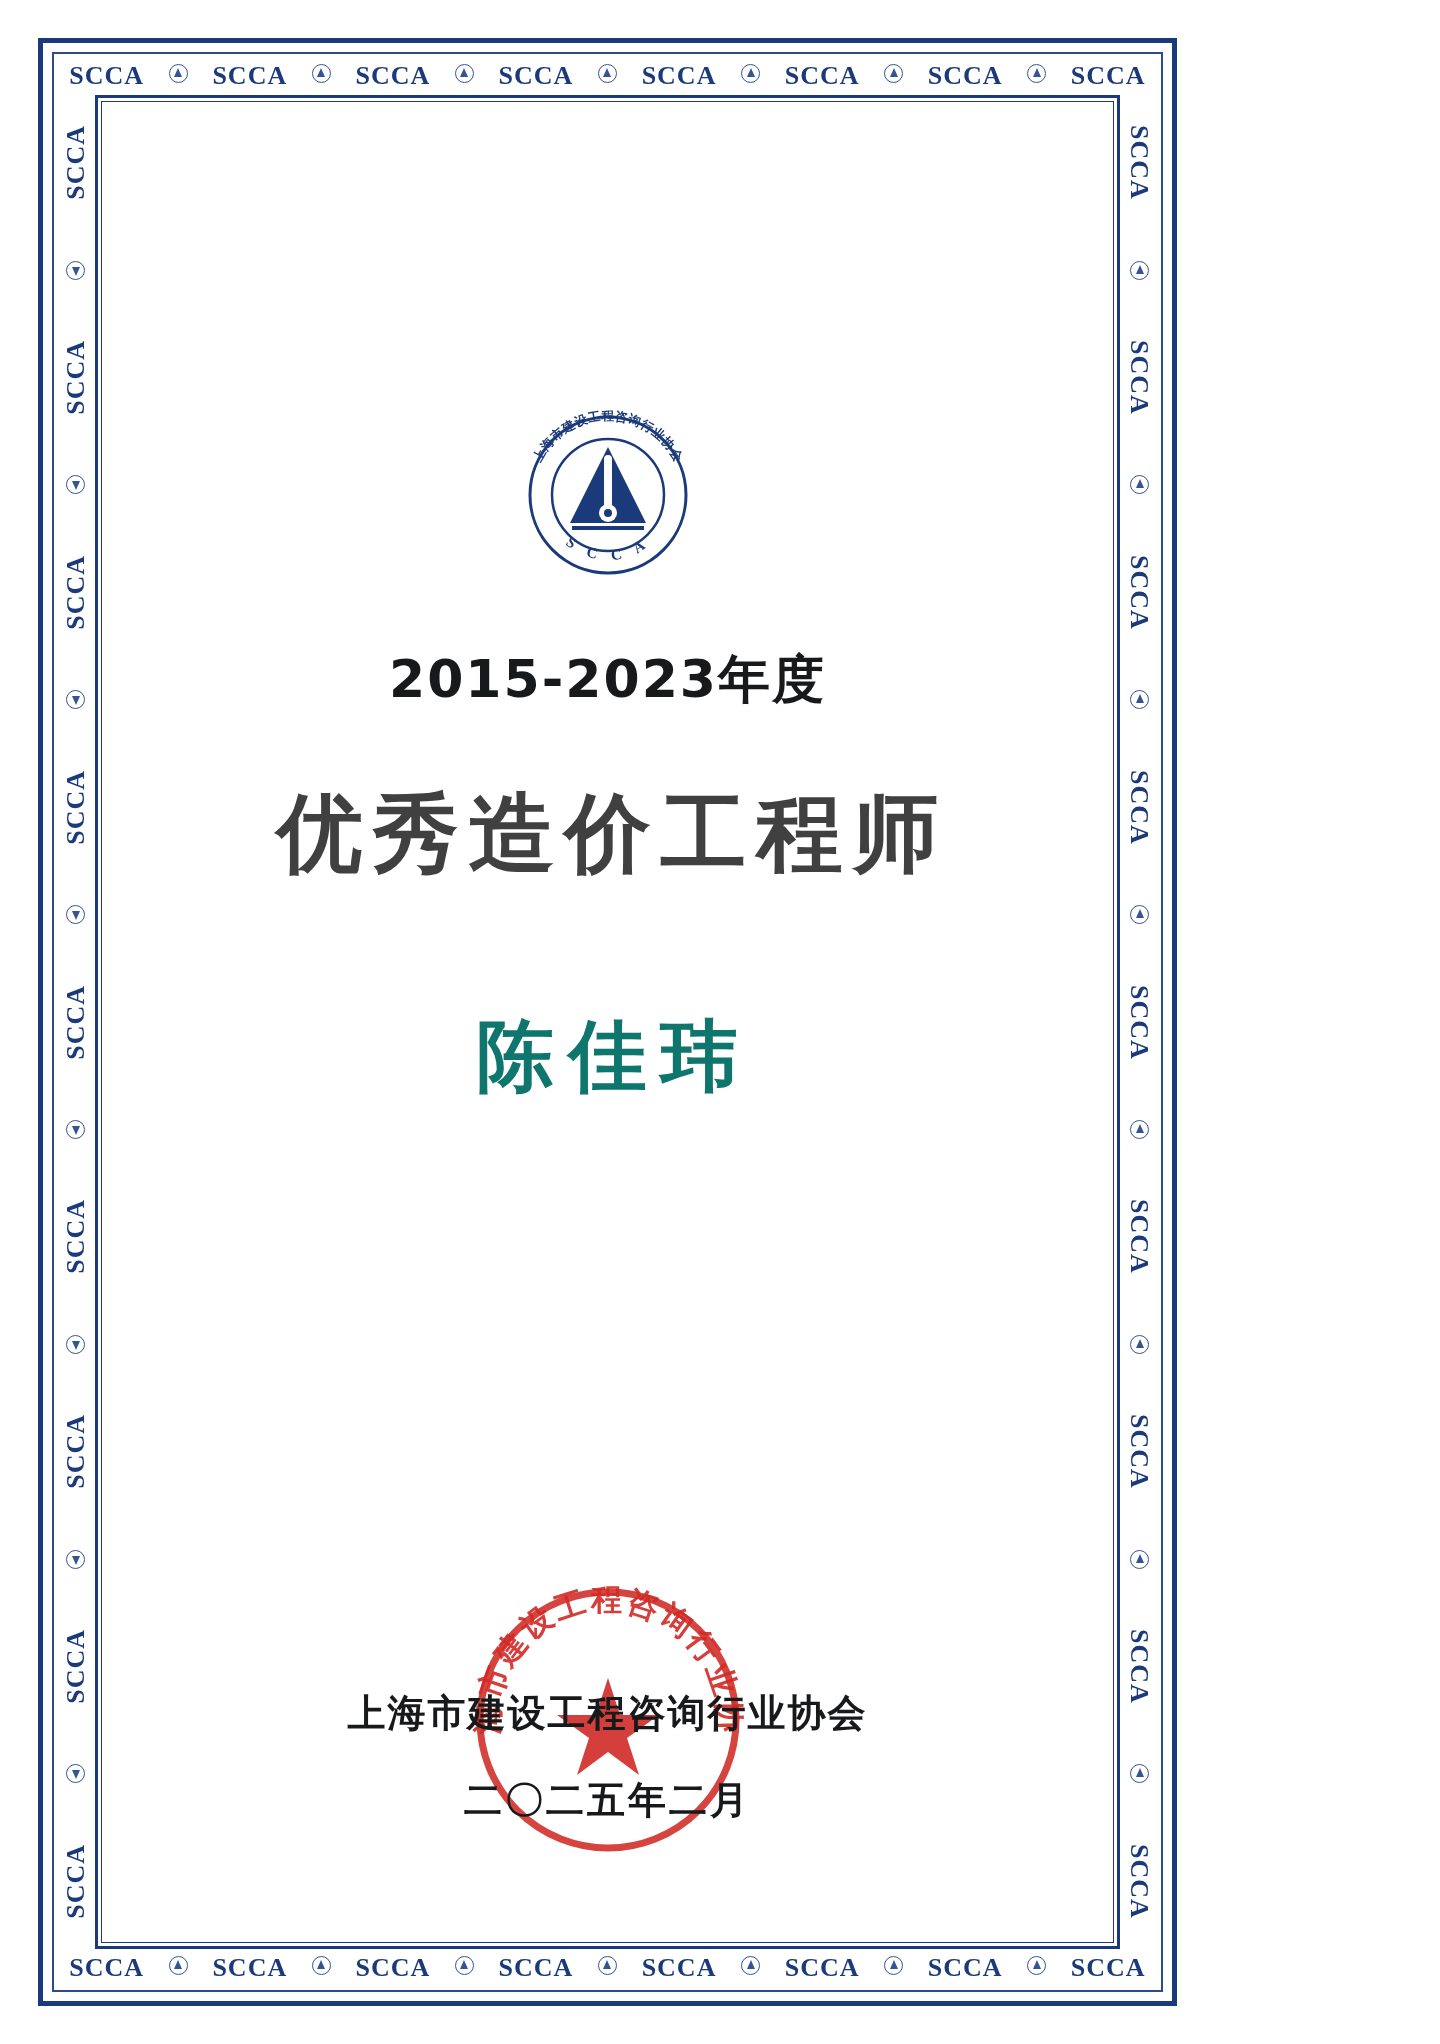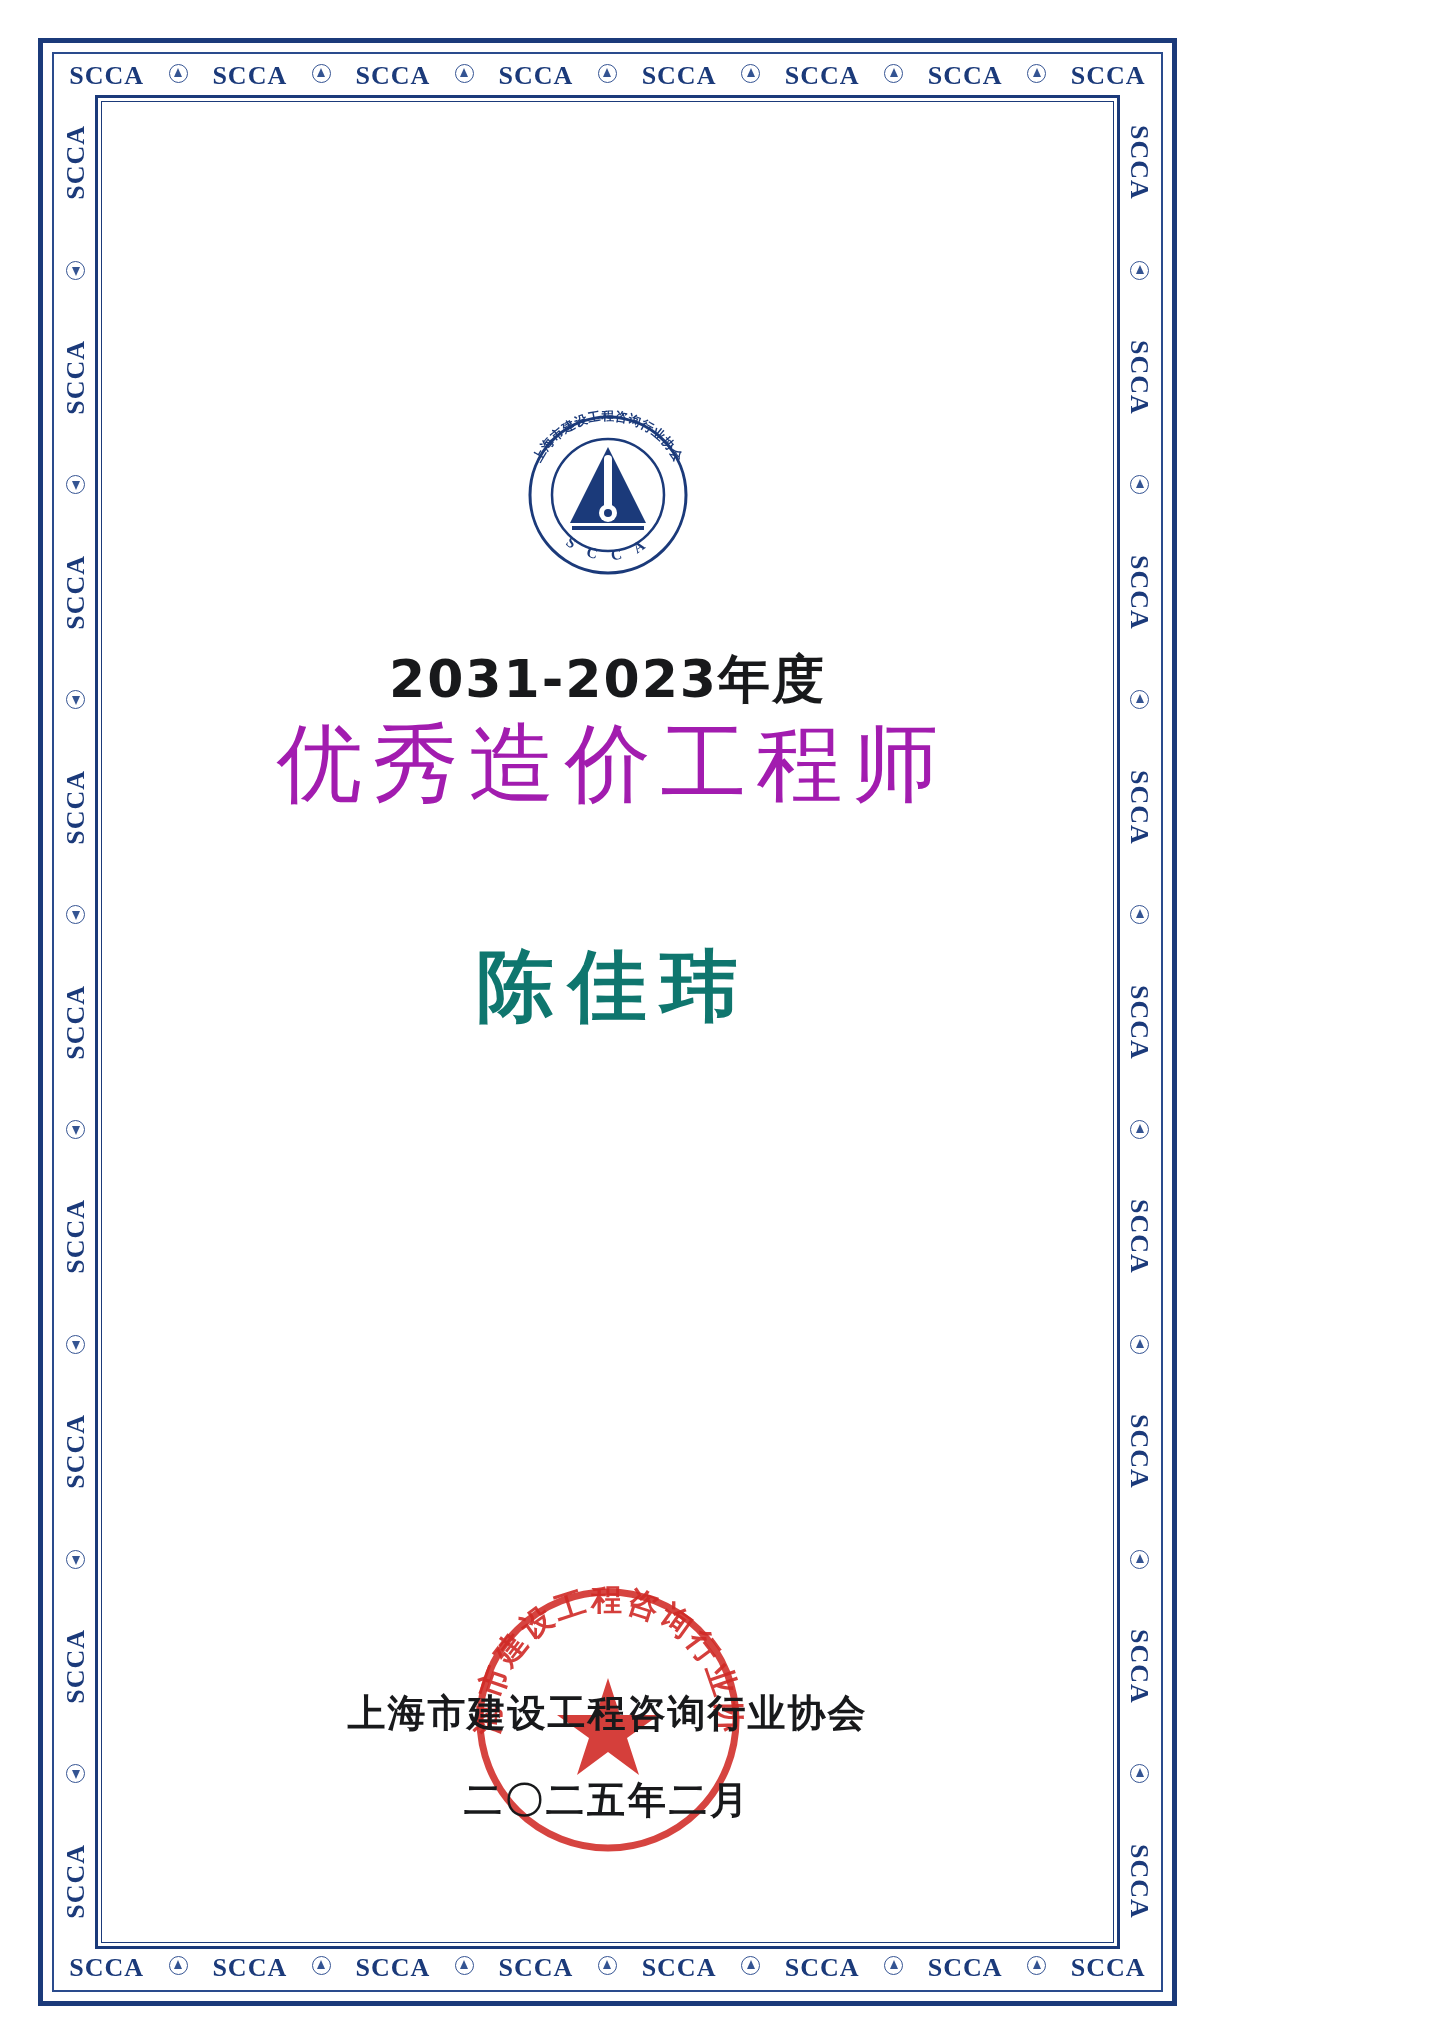--- a/index.html
+++ b/index.html
@@ -170,24 +170,25 @@
     margin-top: 10px;
     font-family: "DejaVu Sans", "Liberation Sans", sans-serif;
     font-size: 50px;
     font-weight: bold;
     color: #18191b;
     letter-spacing: 3px;
     line-height: 1.25;
   }
 
   .award-title {
+    margin-top: 70px;
     font-family: "DejaVu Sans", "Liberation Sans", sans-serif;
     font-size: 86px;
-    font-weight: normal;
-    color: #a21caf;
+    font-weight: bold;
+    color: #404040;
     letter-spacing: 10px;
     text-indent: 10px;
     line-height: 1.2;
   }
 
   .recipient {
     margin-top: 120px;
     font-family: Liberation Serif, serif;
     font-size: 78px;
     font-weight: bold;
@@ -340,21 +341,21 @@
         <rect x="64" y="131" width="72" height="4" fill="#1b3a7a"></rect>
         <text font-family="&quot;DejaVu Sans&quot;, sans-serif" font-size="12.5" font-weight="bold" fill="#1b3a7a" letter-spacing="0.5">
           <textPath href="#arcTop" startOffset="50%" text-anchor="middle">上海市建设工程咨询行业协会</textPath>
         </text>
         <text font-family="&quot;Liberation Serif&quot;, serif" font-size="15" font-weight="bold" fill="#1b3a7a" letter-spacing="6">
           <textPath href="#arcBot" startOffset="50%" text-anchor="middle">S C C A</textPath>
         </text>
       </svg>
     </div>
 
-    <div class="title-year">2031-2023年度</div>
+    <div class="title-year">2015-2023年度</div>
 
     <div class="award-title">优秀造价工程师</div>
 
     <div class="recipient">陈佳玮</div>
 
     <div class="signature-block">
 
       <svg class="seal" viewBox="0 0 300 300" aria-hidden="true">
         <defs>
           <path id="sealArc" d="M 40,150 A 110,110 0 0 1 260,150" fill="none"></path>

